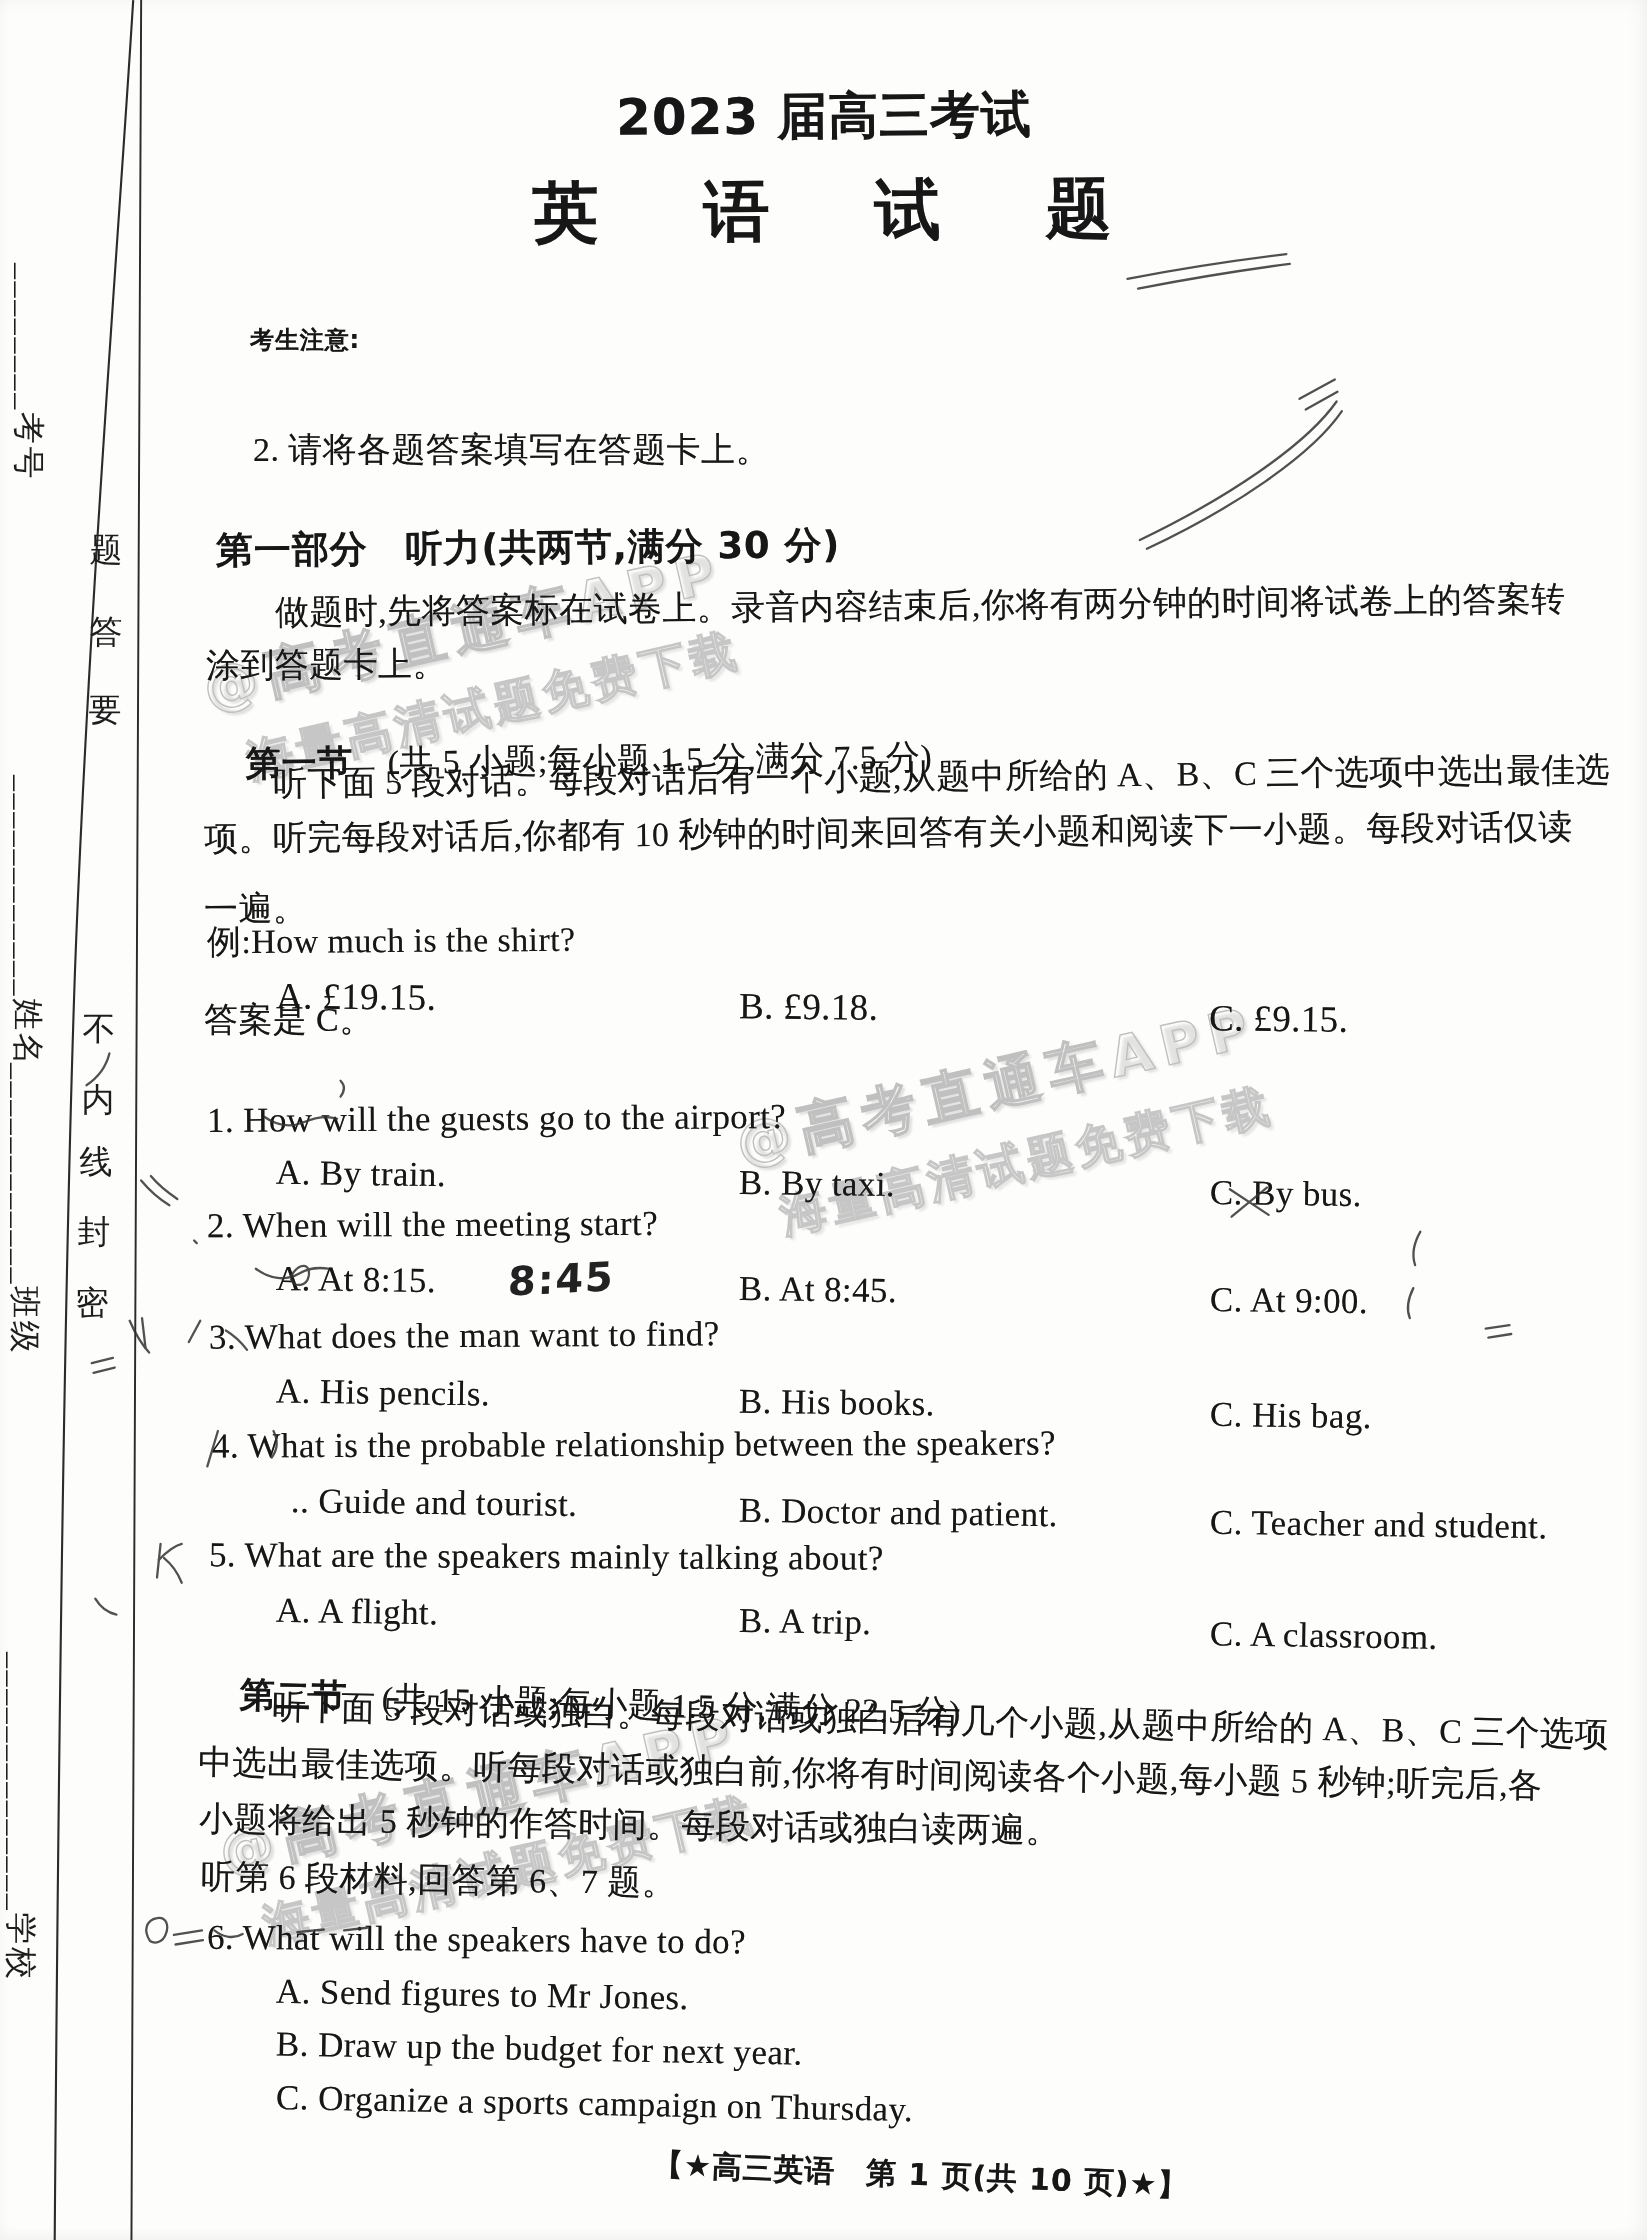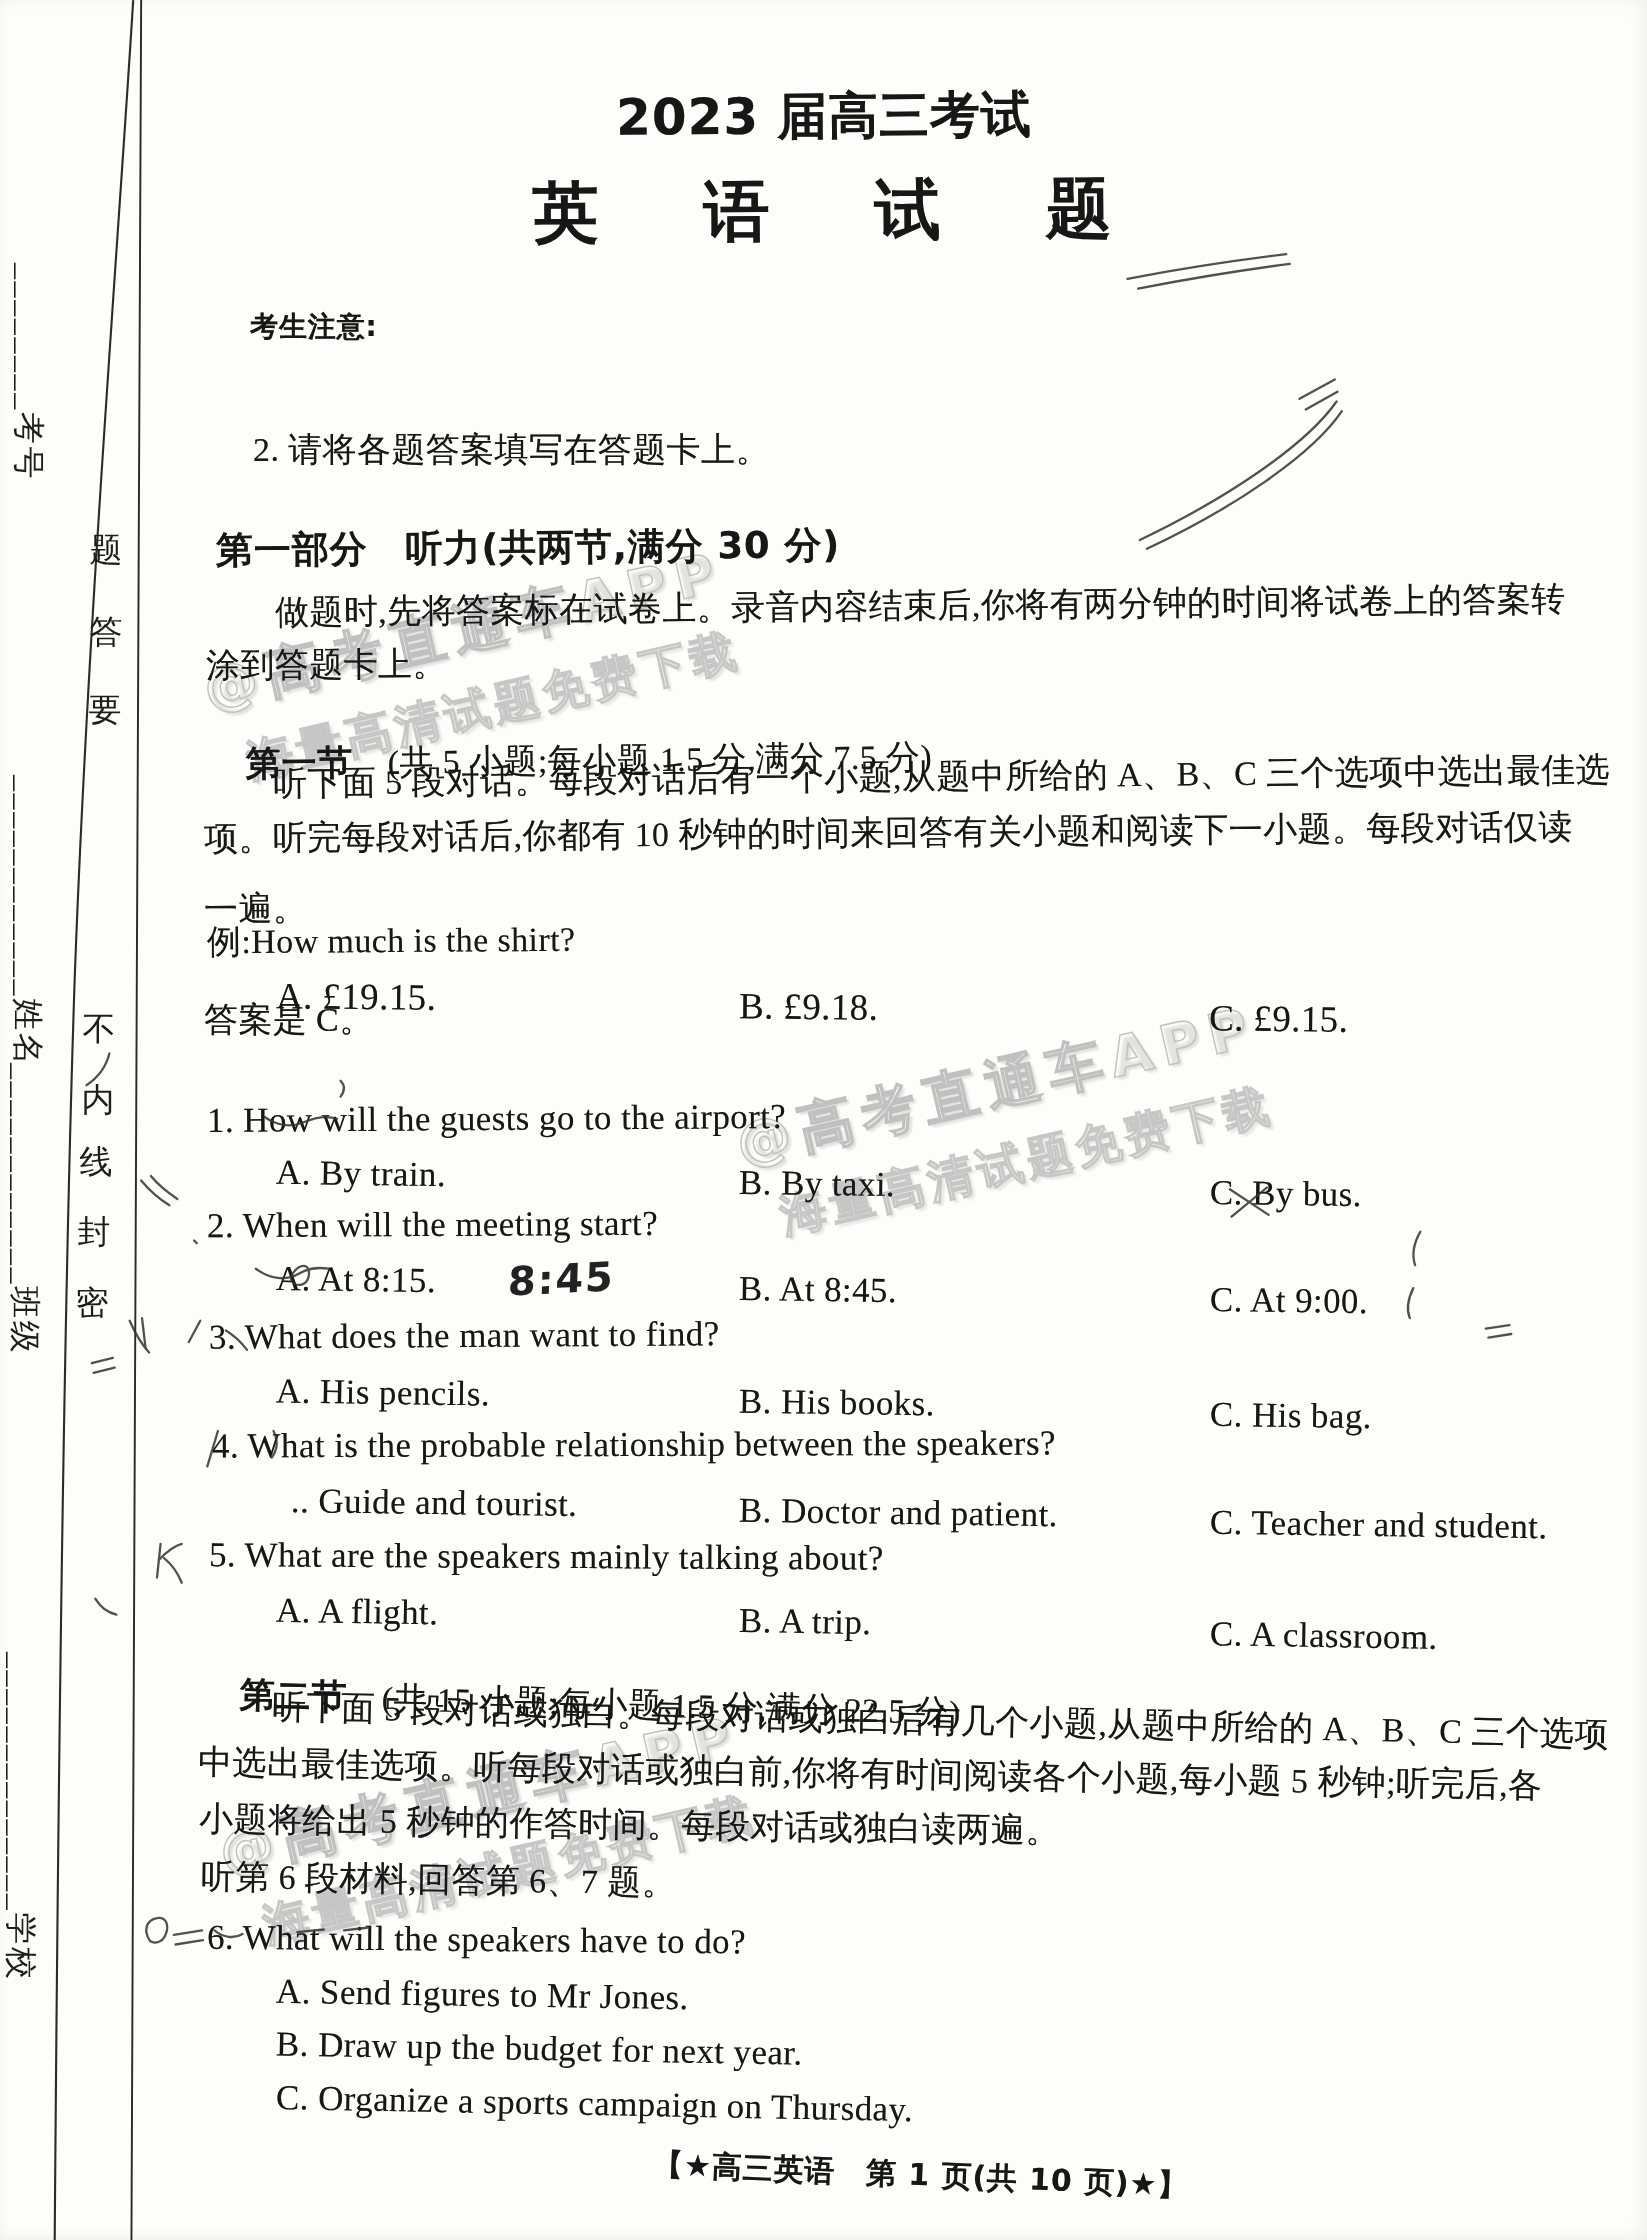--- a/index.html
+++ b/index.html
@@ -9,21 +9,21 @@
     box-shadow:inset -7px 0 17.6px rgba(0,0,0,.04), inset 0 -5.3px 14px rgba(0,0,0,.03);
     font-family:"Liberation Serif","DejaVu Serif",serif;color:#161616;
   }
   .ln{position:absolute;white-space:pre;font-size:34px;line-height:1.15;letter-spacing:0.4px;
       font-family:"Liberation Serif","DejaVu Serif",serif;color:#171717;
       text-shadow:0 0 0.4px rgba(0,0,0,.45);}
   .hei{font-family:"DejaVu Sans","Liberation Sans",sans-serif;font-weight:700;letter-spacing:0.9px;}
   .eng{font-size:35px;}
   .title1{font-size:50px;}
   .title2{font-size:66px;letter-spacing:41px;}
-  .notice-h{font-size:28px;}
+  .notice-h{font-size:24px;margin-top:16px;}
   .p1h{font-size:37px;}
   .seal-label{position:absolute;transform:rotate(90deg);transform-origin:0 0;
       font-size:32px;letter-spacing:2.6px;color:#1d1d1d;white-space:pre;
       font-family:"Liberation Serif","DejaVu Serif",serif;}
   .seal-char{position:absolute;width:42px;text-align:center;font-size:33px;color:#1d1d1d;
       font-family:"Liberation Serif","DejaVu Serif",serif;}
   .wm{position:absolute;transform:rotate(-13deg);transform-origin:0 0;opacity:.72;pointer-events:none;}
   .wm .l1{font-family:"DejaVu Sans","Liberation Sans",sans-serif;font-weight:700;font-size:55px;
       letter-spacing:8.8px;color:rgba(255,255,255,.06);-webkit-text-stroke:1.4px #a9a9a9;
       text-shadow:2.6px 3.5px 2.6px rgba(0,0,0,.16);}

